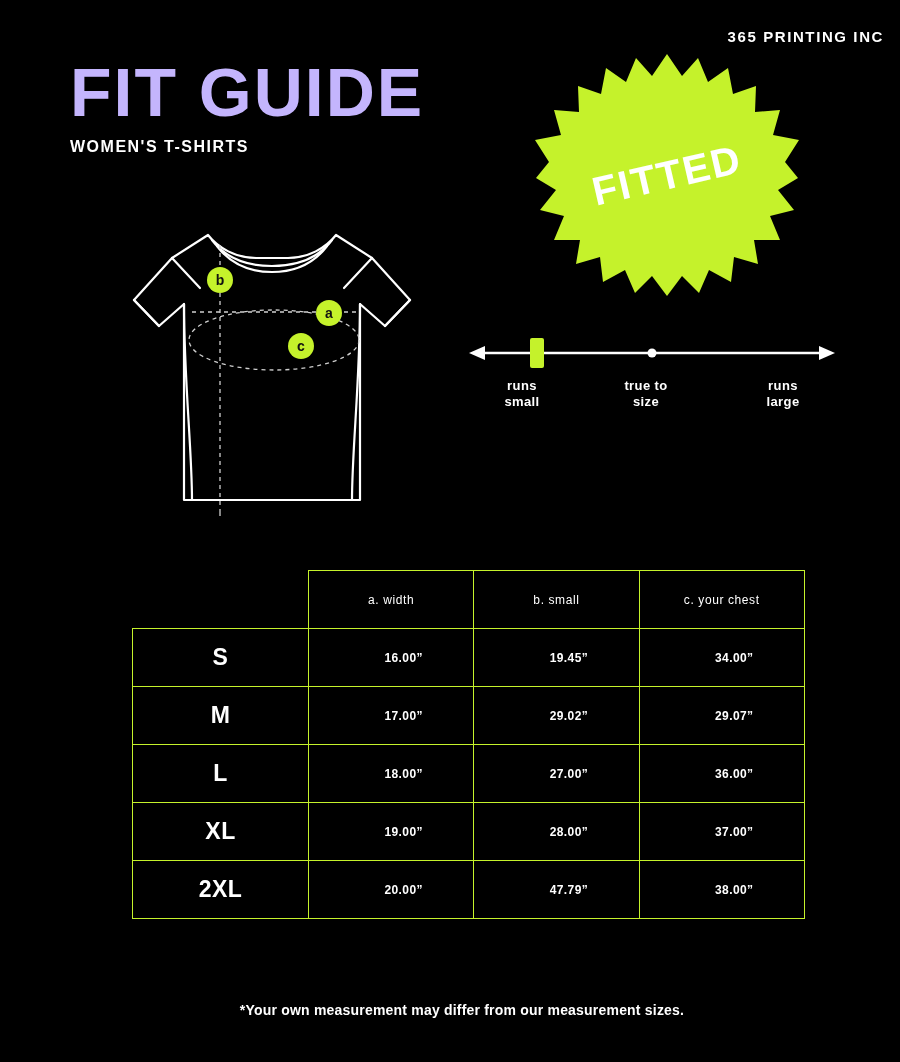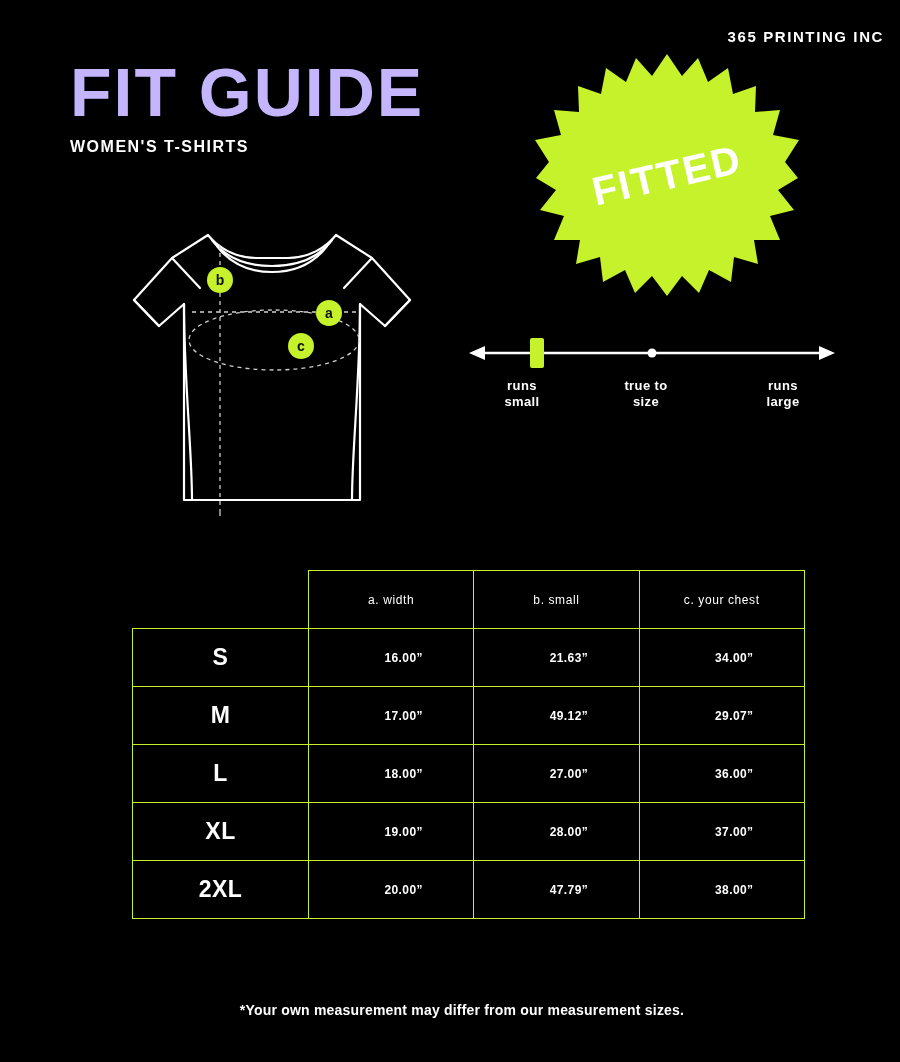--- a/index.html
+++ b/index.html
@@ -287,27 +287,27 @@
           <th class="corner"></th>
           <th>a. width</th>
           <th>b. small</th>
           <th>c. your chest</th>
         </tr>
       </thead>
       <tbody>
         <tr>
           <td class="size-cell">S</td>
           <td class="val">16.00”</td>
-          <td class="val">21.63”</td>
+          <td class="val">19.45”</td>
           <td class="val">34.00”</td>
         </tr>
         <tr>
           <td class="size-cell">M</td>
           <td class="val">17.00”</td>
-          <td class="val">49.12”</td>
+          <td class="val">29.02”</td>
           <td class="val">29.07”</td>
         </tr>
         <tr>
           <td class="size-cell">L</td>
           <td class="val">18.00”</td>
           <td class="val">27.00”</td>
           <td class="val">36.00”</td>
         </tr>
         <tr>
           <td class="size-cell">XL</td>

